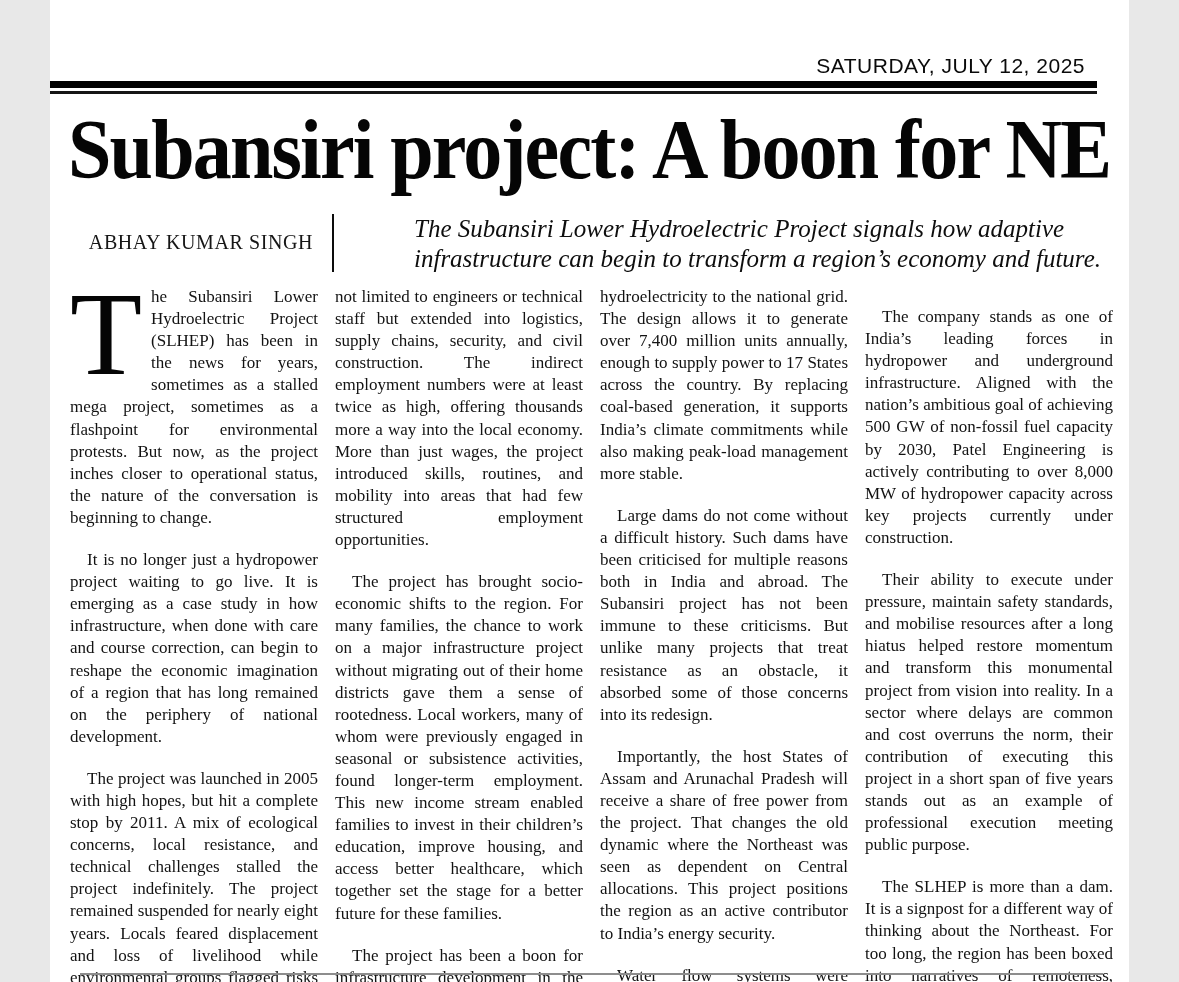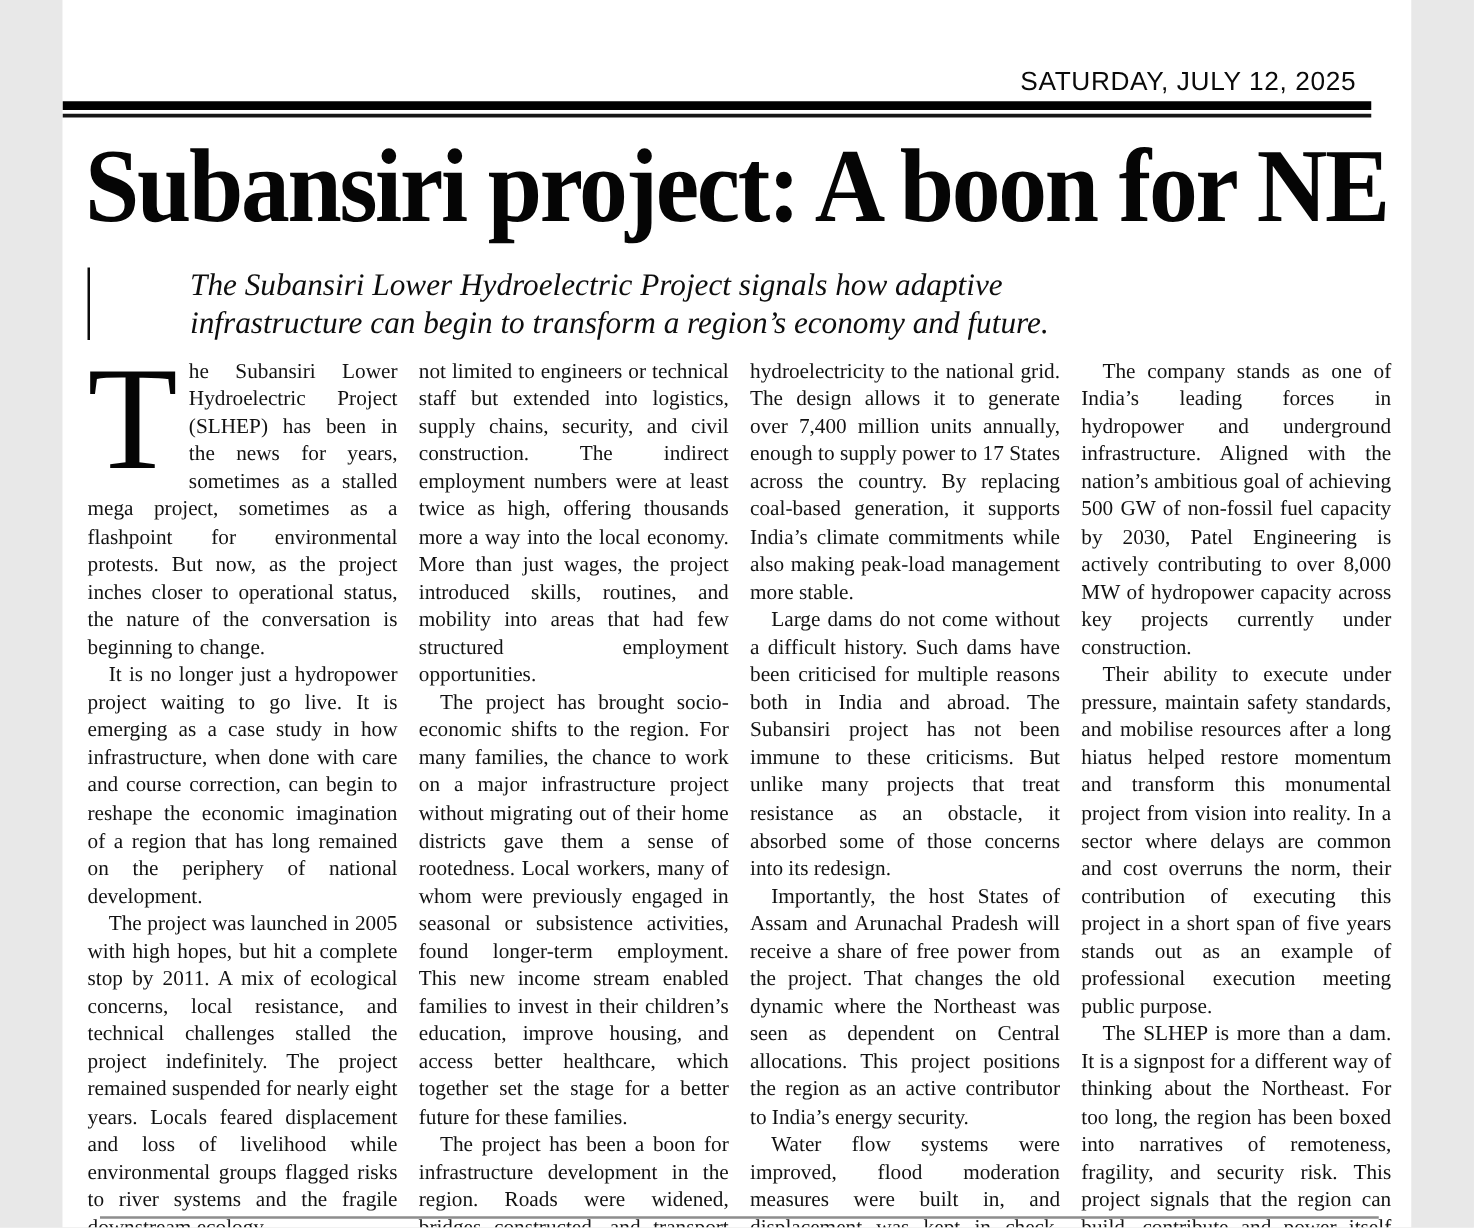--- a/index.html
+++ b/index.html
@@ -92,21 +92,21 @@
   }
   .col {
     flex: 1 1 0;
     min-width: 0;
     font-size: 17px;
     line-height: 22.1px;
     text-align: justify;
     color: #121212;
   }
   .para { margin: 0; }
-  .para.indent { text-indent: 17px; }
+  .para.indent { text-indent: 17px; margin-top: 20px; }
   .dropcap {
     float: left;
     font-size: 118px;
     line-height: 0.78;
     padding: 3px 9px 0 0;
     color: #050505;
   }
   .footer-rule {
     position: absolute;
     bottom: 7px;
@@ -118,20 +118,21 @@
 </style>
 </head>
 <body>
 
 <div class="page">
   <div class="header-date">SATURDAY, JULY 12, 2025</div>
   <div class="rule-thick"></div>
   <div class="rule-thin"></div>
   <h1 class="headline">Subansiri project: A boon for NE</h1>
   <div class="byline-row">
+    <div class="byline">ABHAY KUMAR SINGH</div>
     <div class="byline-divider"></div>
     <div class="standfirst">The Subansiri Lower Hydroelectric Project signals how adaptive infrastructure can begin to transform a region’s economy and future.</div>
   </div>
   <div class="article">
       <div class="col">
         <p class="para"><span class="dropcap">T</span>he Subansiri Lower Hydroelectric Project (SLHEP) has been in the news for years, sometimes as a stalled mega project, sometimes as a flashpoint for environmental protests. But now, as the project inches closer to operational status, the nature of the conversation is beginning to change.</p>
         <p class="para indent">It is no longer just a hydropower project waiting to go live. It is emerging as a case study in how infrastructure, when done with care and course correction, can begin to reshape the economic imagination of a region that has long remained on the periphery of national development.</p>
         <p class="para indent">The project was launched in 2005 with high hopes, but hit a complete stop by 2011. A mix of ecological concerns, local resistance, and technical challenges stalled the project indefinitely. The project remained suspended for nearly eight years. Locals feared displacement and loss of livelihood while environmental groups flagged risks to river systems and the fragile downstream ecology.</p>
         <p class="para indent">But unlike many large projects that push ahead regardless, the project was forced to pause. That pause ultimately made space for course corrections. When construction resumed in 2019, the NHPC came up with revised plans, phased implementation, and a more grounded understanding of the local landscape.</p>
       </div>

